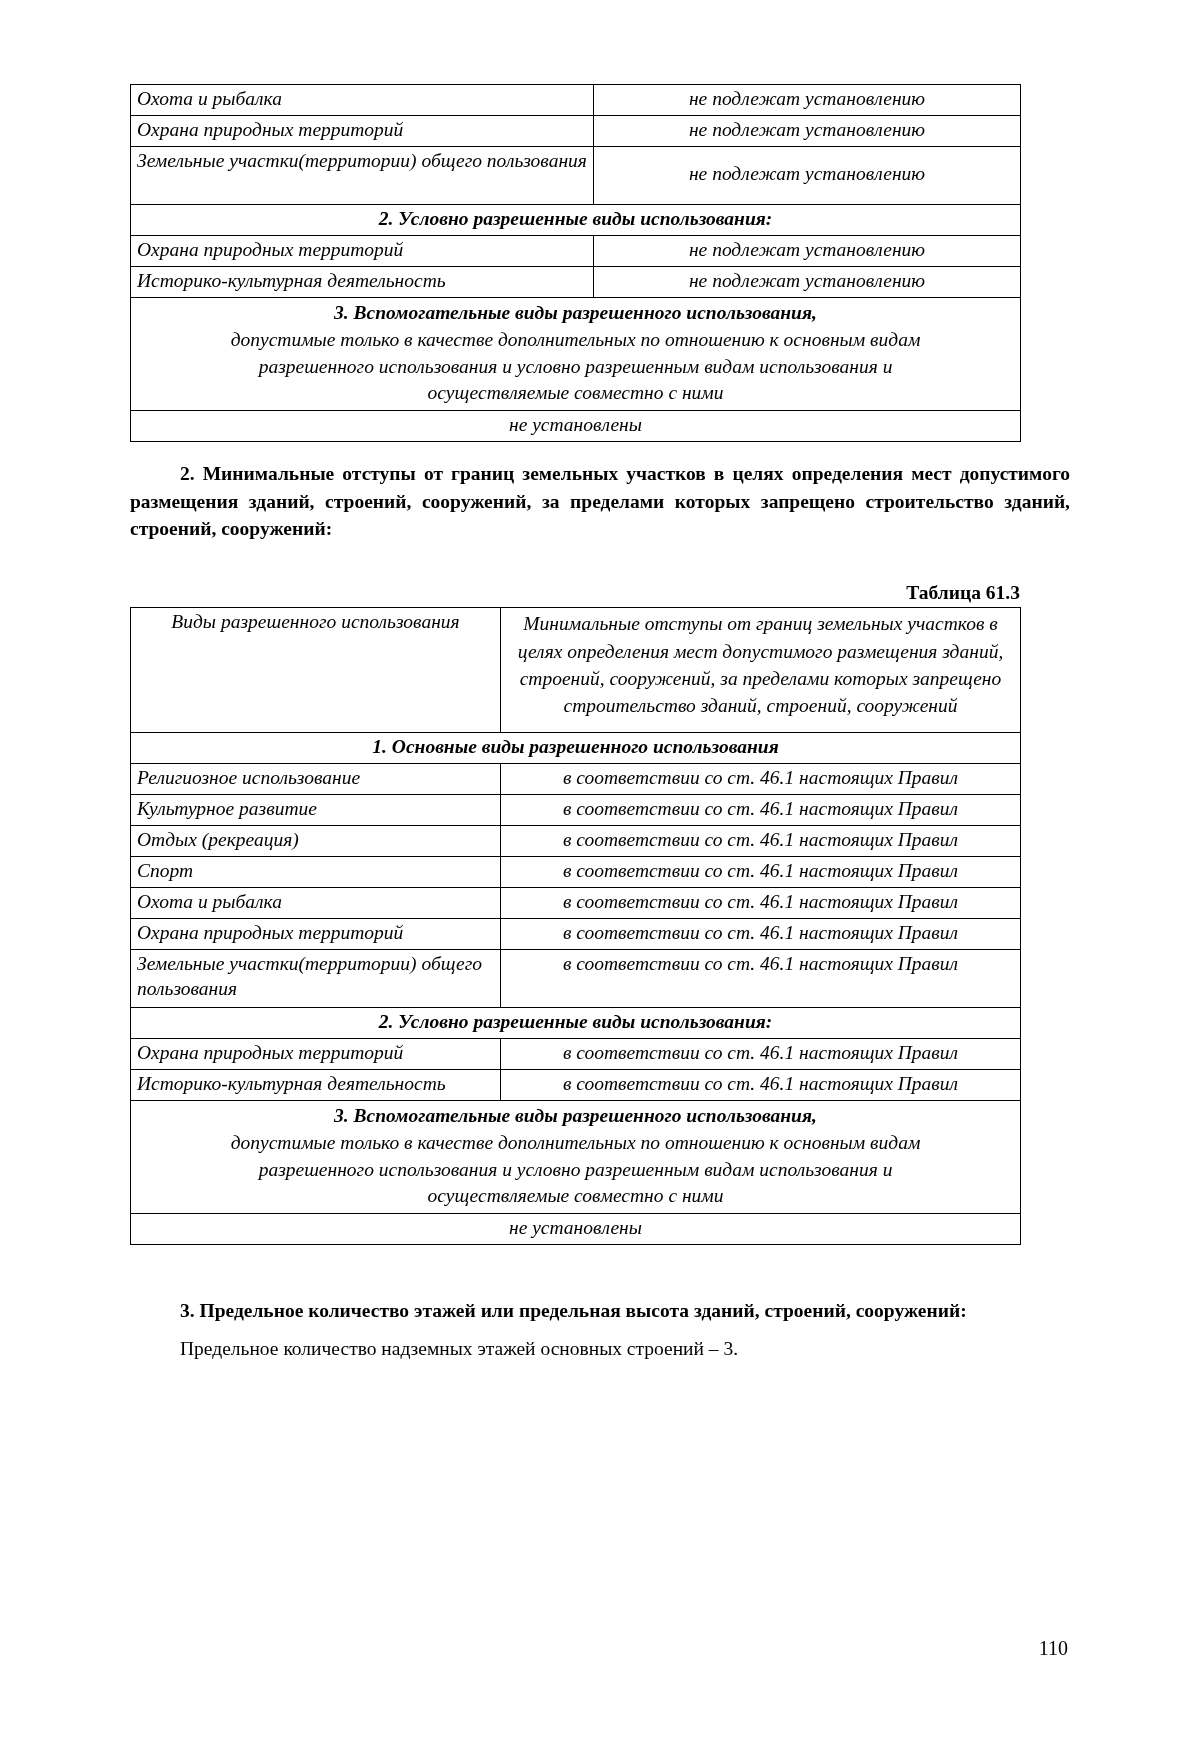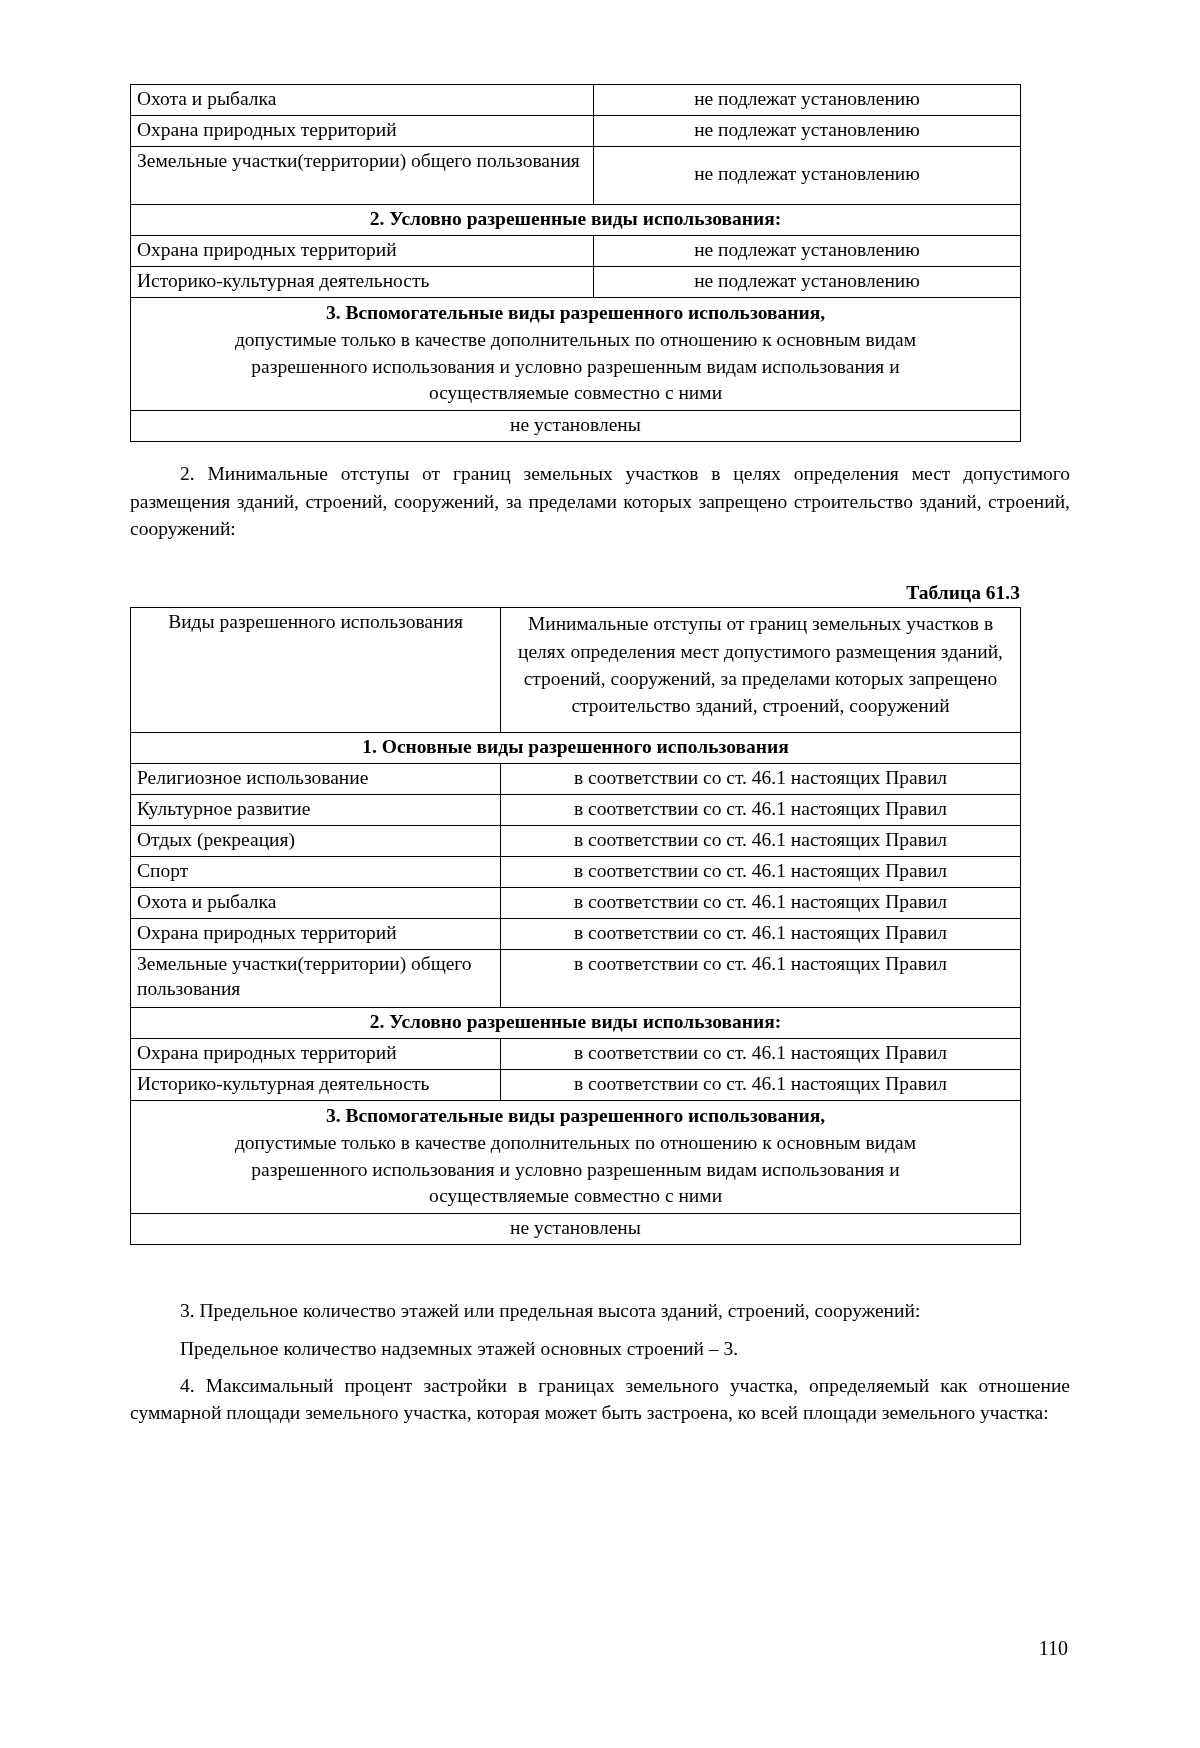--- a/index.html
+++ b/index.html
@@ -20,20 +20,21 @@
     padding: 84px 130px 0 130px;
   }
 
   
   table.doc-table {
     width: 890px;
     border-collapse: collapse;
     table-layout: fixed;
     font-size: 19.5px;
     line-height: 1.28;
+    font-style: italic;
   }
   table.doc-table td {
     border: 1.6px solid #000;
     padding: 2px 6px 3px 6px;
     vertical-align: top;
   }
   td.c-left  { width: 463px; text-align: left; }
   td.c-right { width: 427px; text-align: center; vertical-align: middle; }
   td.c-right.mid { vertical-align: middle; }
   td.span-head {
@@ -69,21 +70,21 @@
   table.t613 td.c-right { width: 520px; }
 
   
   p.para {
     margin: 0;
     font-size: 19.5px;
     line-height: 1.40;
     text-align: justify;
     text-justify: inter-word;
   }
-  p.bold { font-weight: normal; }
+  p.bold { font-weight: bold; }
   .ind { display: inline-block; width: 50px; }
 
   .spacer-18 { height: 18px; }
   .spacer-10 { height: 10px; }
   .spacer-40 { height: 40px; }
   .spacer-52 { height: 52px; }
 
   .table-caption {
     font-size: 19.5px;
     font-weight: bold;
@@ -221,16 +222,15 @@
     </tbody>
   </table>
 
   <div class="spacer-52"></div>
 
   <p class="para bold"><span class="ind"></span><span>3. Предельное количество этажей или предельная высота зданий, строений, сооружений:</span></p>
   <div class="spacer-10"></div>
   <p class="para"><span class="ind"></span><span>Предельное количество надземных этажей основных строений – 3.</span></p>
   <div class="spacer-10"></div>
 
-  <p class="para bold"><span class="ind"></span><span>4. Максимальный процент застройки в границах земельного участка, определяемый как отношение суммарной площади земельного участка, которая может быть застроена, ко всей площади земельного участка:</span></p>
 
   <div class="page-number">110</div>
 </div>
 
 </body></html>

